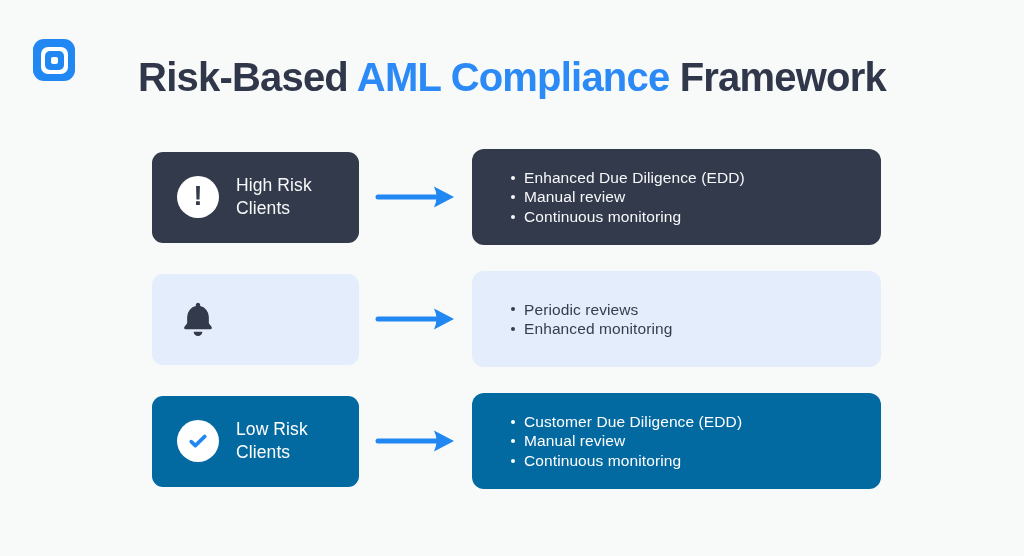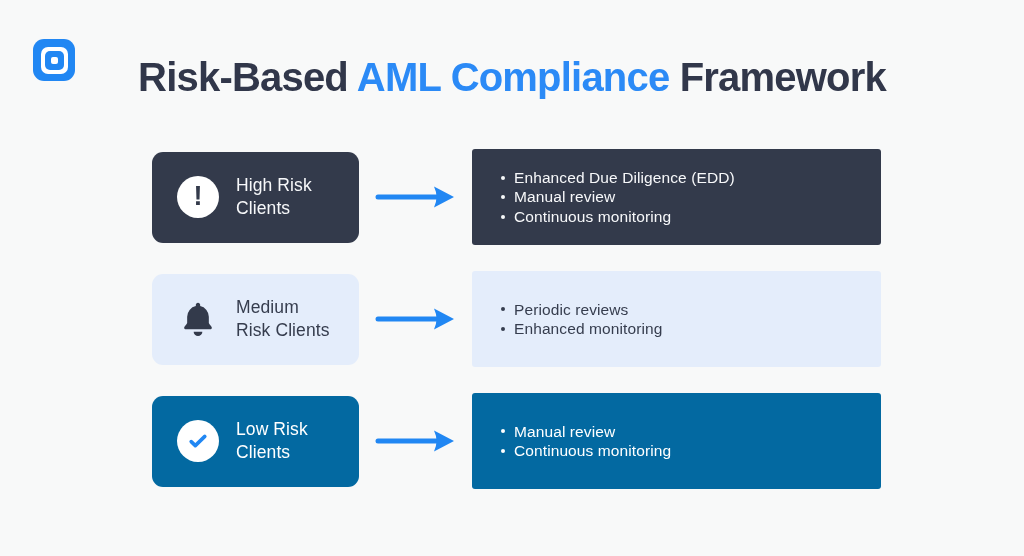--- a/index.html
+++ b/index.html
@@ -68,23 +68,23 @@
     color: #333a4b; font-size: 27px; font-weight: 800;
     line-height: 1; transform: translateY(-1px);
   }
 
   .arrow-zone {
     width: 113px; height: 100%; flex: 0 0 auto;
     display: flex; align-items: center; justify-content: center;
   }
 
   .detail-card {
-    flex: 1 1 auto; height: 96px; border-radius: 3px;
+    flex: 1 1 auto; height: 96px; border-radius: 12px;
     display: flex; flex-direction: column; justify-content: center;
-    padding-left: 29px; padding-right: 12px;
+    padding-left: 39px; padding-right: 12px;
   }
   .detail-card ul { list-style: none; }
   .detail-card li {
     font-size: 15.5px; line-height: 19.5px; font-weight: 500;
     display: flex; align-items: center; letter-spacing: 0.1px;
   }
   .detail-card li::before {
     content: ""; width: 4px; height: 4px; border-radius: 50%;
     background: currentColor; margin-right: 9px; flex: 0 0 auto;
   }
@@ -130,24 +130,20 @@
   </div>
 
   <div class="row row-2">
     <div class="card light label-card">
       <div class="icon-wrap bare">
         <svg width="40" height="40" viewBox="0 0 24 24">
           <path fill="#333a4b" d="M12 2.2c.72 0 1.3.58 1.3 1.3v.73a6.6 6.6 0 0 1 5.2 6.45v3.6c0 .3.35.9.9 1.45.62.62.9 1.1.9 1.57 0 .6-.5.9-1.1.9H4.8c-.6 0-1.1-.3-1.1-.9 0-.47.28-.95.9-1.57.55-.55.9-1.15.9-1.45v-3.6a6.6 6.6 0 0 1 5.2-6.45V3.5c0-.72.58-1.3 1.3-1.3z"></path>
           <path fill="#333a4b" d="M9.4 19.6h5.2a2.6 2.6 0 0 1-5.2 0z"></path>
         </svg>
       </div>
-      <div class="label-text">
-        <span>Medium</span>
-        <span>Risk Clients</span>
-      </div>
     </div>
     <div class="arrow-zone">
       <svg width="84" height="26" viewBox="0 0 84 26">
         <line x1="4" y1="13" x2="62" y2="13" stroke="#2187f3" stroke-width="5" stroke-linecap="round"></line>
         <path d="M60 2.5 L80 13 L60 23.5 Q65 13 60 2.5 Z" fill="#2187f3"></path>
       </svg>
     </div>
     <div class="card light detail-card">
       <ul>
         <li>Periodic reviews</li>
@@ -169,19 +165,20 @@
       </div>
     </div>
     <div class="arrow-zone">
       <svg width="84" height="26" viewBox="0 0 84 26">
         <line x1="4" y1="13" x2="62" y2="13" stroke="#2187f3" stroke-width="5" stroke-linecap="round"></line>
         <path d="M60 2.5 L80 13 L60 23.5 Q65 13 60 2.5 Z" fill="#2187f3"></path>
       </svg>
     </div>
     <div class="card blue detail-card">
       <ul>
+        <li>Customer Due Diligence (EDD)</li>
         <li>Manual review</li>
         <li>Continuous monitoring</li>
       </ul>
     </div>
   </div>
 
 </div>
 
 </body></html>

